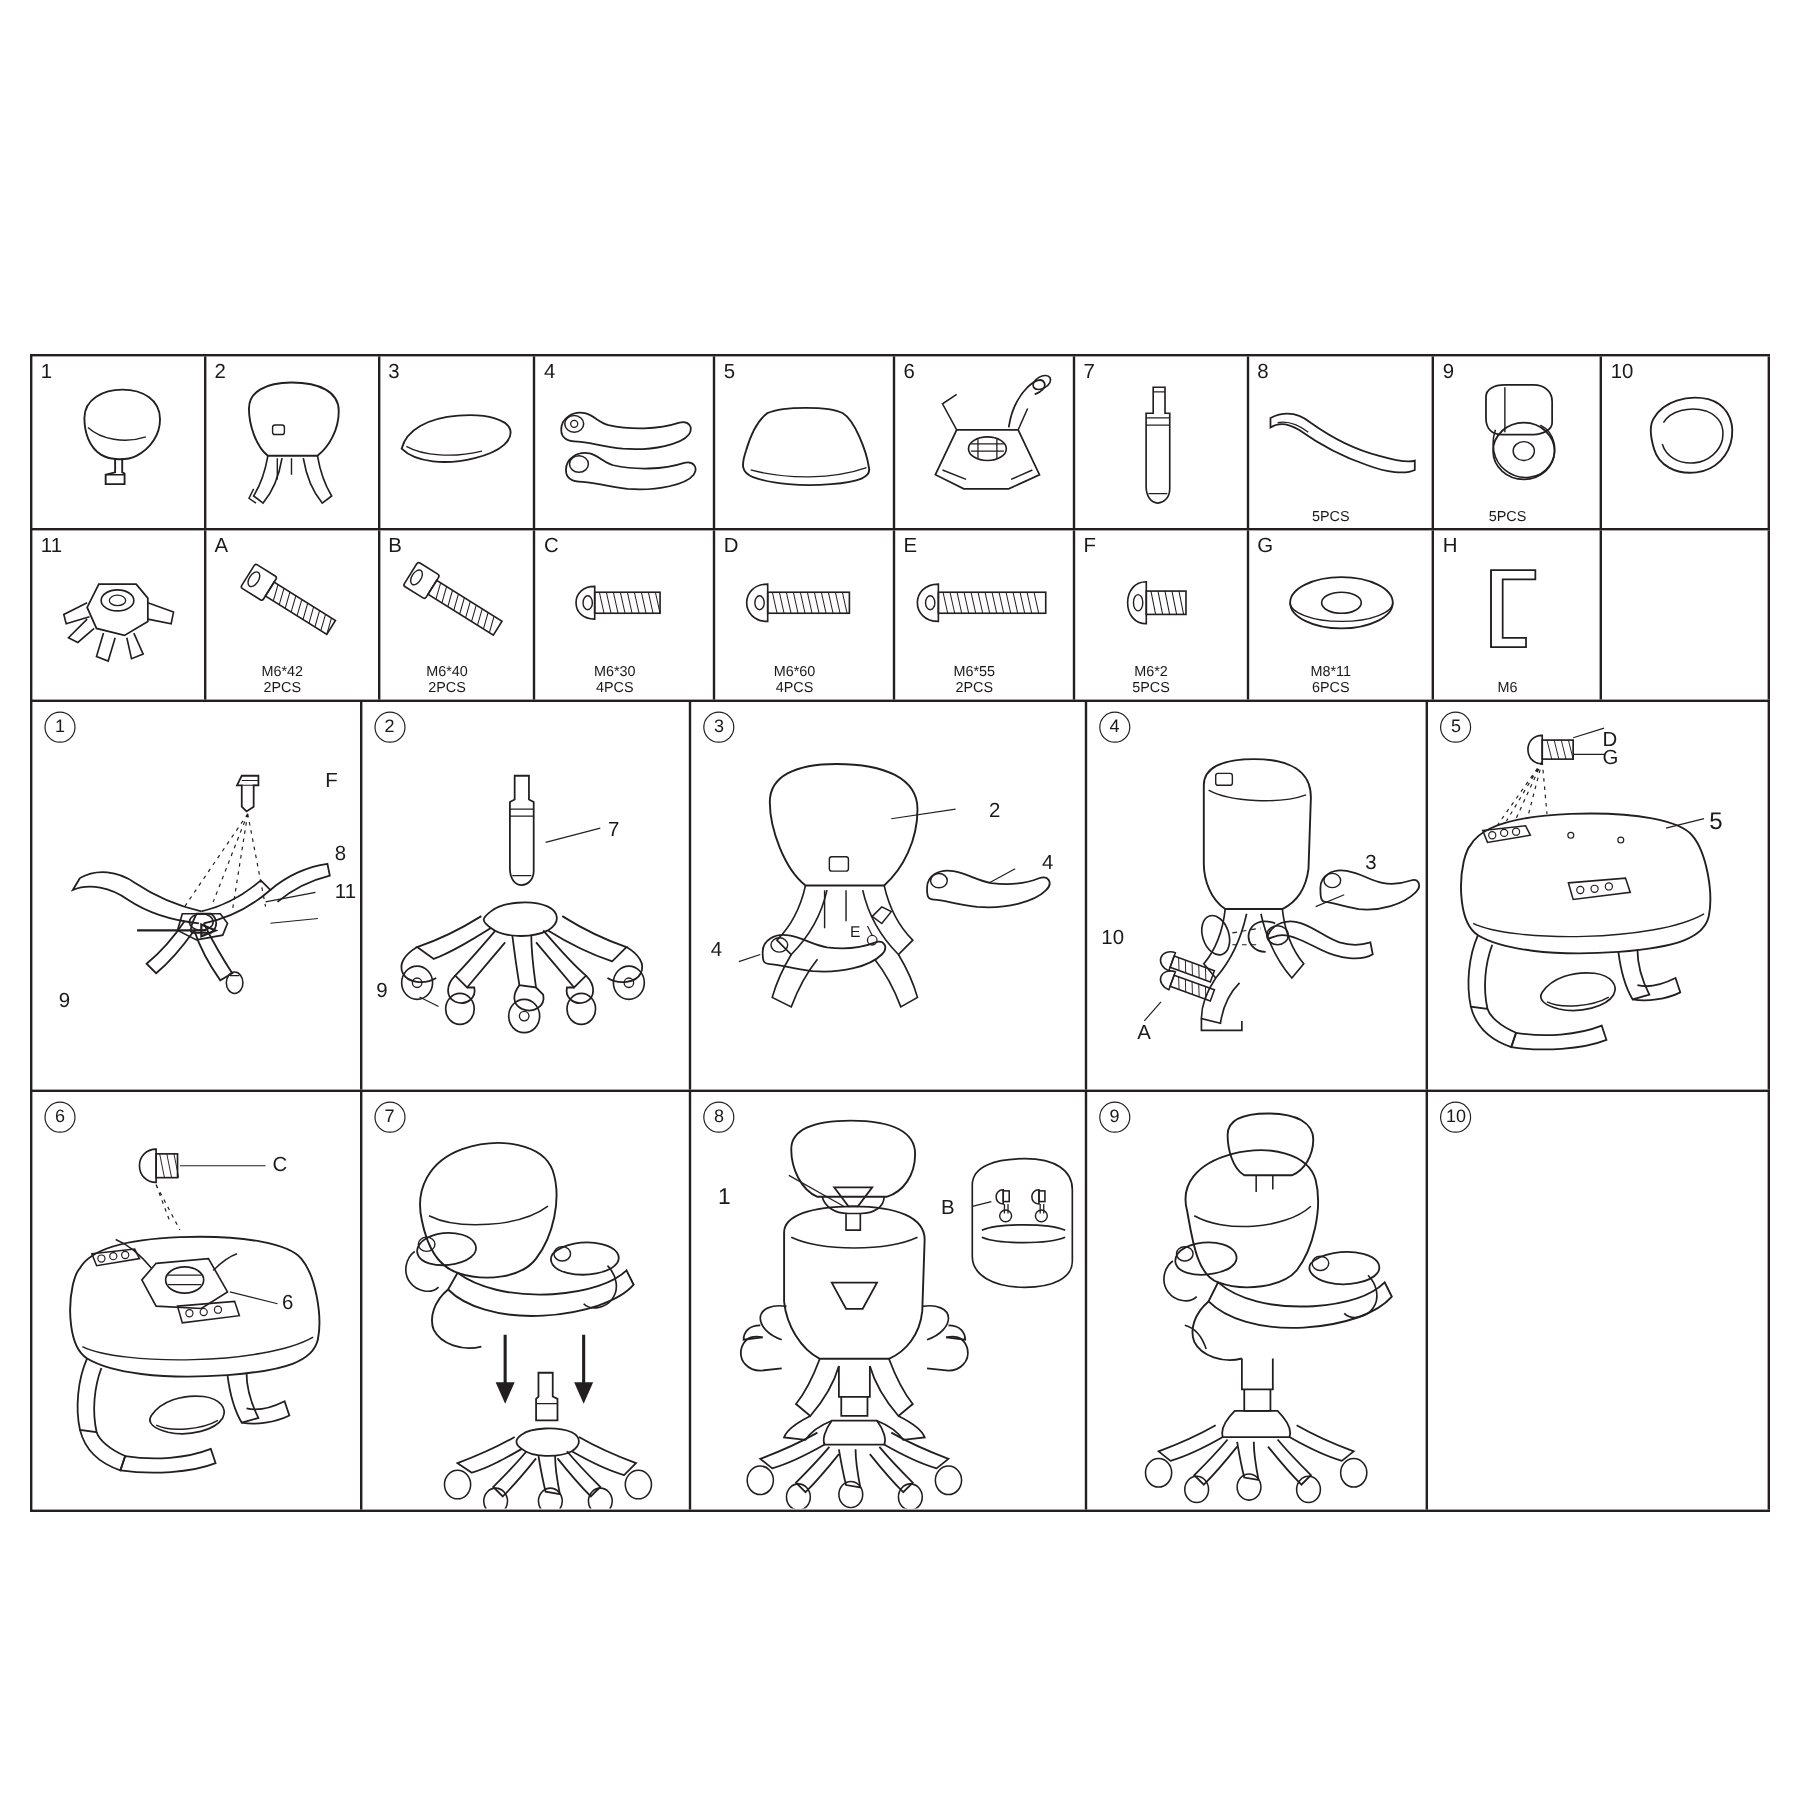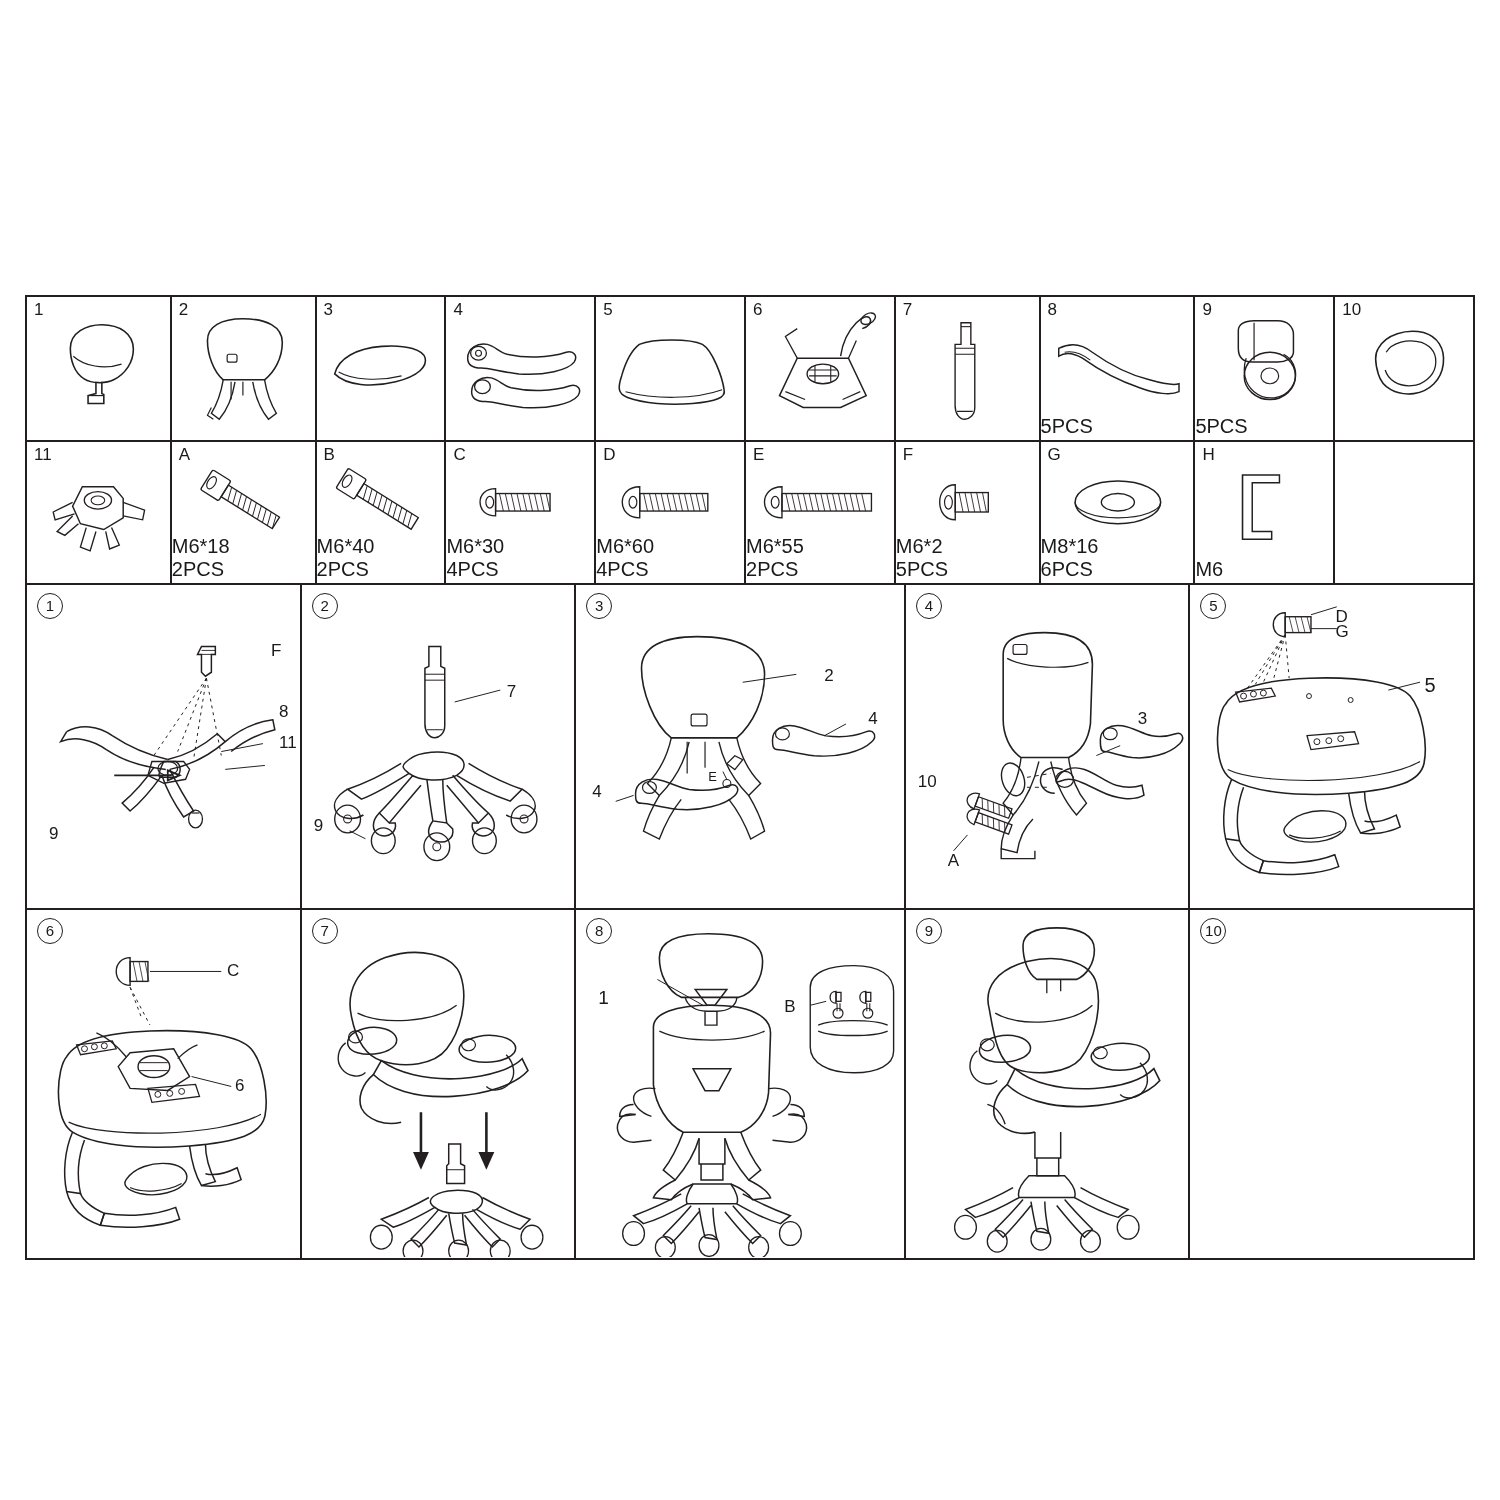--- a/index.html
+++ b/index.html
@@ -45,21 +45,22 @@
     left: 7px;
     top: 4px;
     font-size: 17px;
     line-height: 1;
   }
   .cell .cap {
     position: absolute;
     bottom: 3px;
     left: 0;
     right: 16px;
-    font-size: 20px;
+    text-align: center;
+    font-size: 12px;
     line-height: 1.12;
     white-space: pre-line;
   }
   .art {
     position: absolute;
     inset: 0;
   }
   .art svg { width: 100%; height: 100%; display: block; }
 
   
@@ -242,21 +243,21 @@
       <div class="art">
         <svg viewBox="0 0 145 145">
           <g transform="rotate(32 72 62)">
             <rect class="ln" stroke-width="1.4" x="28" y="50" width="22" height="24" rx="2"></rect>
             <ellipse class="ln" stroke-width="1.2" cx="34" cy="62" rx="4" ry="7"></ellipse>
             <rect class="ln" stroke-width="1.4" x="50" y="55" width="62" height="14"></rect>
             <path class="ln" stroke-width="0.9" d="M54 55 L58 69 M60 55 L64 69 M66 55 L70 69 M72 55 L76 69 M78 55 L82 69 M84 55 L88 69 M90 55 L94 69 M96 55 L100 69 M102 55 L106 69 M108 55 L112 69"></path>
           </g>
         </svg>
       </div>
-      <span class="cap">M6*18
+      <span class="cap">M6*42
 2PCS</span>
     </div>
 
     <div class="cell" style="width:130px">
       <span class="idx">B</span>
       <div class="art">
         <svg viewBox="0 0 130 145">
           <g transform="rotate(32 65 62)">
             <rect class="ln" stroke-width="1.4" x="18" y="50" width="22" height="24" rx="2"></rect>
             <ellipse class="ln" stroke-width="1.2" cx="24" cy="62" rx="4" ry="7"></ellipse>
@@ -327,21 +328,21 @@
 
     <div class="cell" style="width:155px">
       <span class="idx">G</span>
       <div class="art">
         <svg viewBox="0 0 155 145">
           <ellipse class="ln" stroke-width="1.5" cx="78" cy="62" rx="44" ry="22"></ellipse>
           <ellipse class="ln" stroke-width="1.4" cx="78" cy="62" rx="17" ry="9"></ellipse>
           <path class="ln" stroke-width="1.2" d="M34 62 C34 70 52 78 78 78 C104 78 122 70 122 62"></path>
         </svg>
       </div>
-      <span class="cap">M8*16
+      <span class="cap">M8*11
 6PCS</span>
     </div>
 
     <div class="cell" style="width:140px">
       <span class="idx">H</span>
       <div class="art">
         <svg viewBox="0 0 140 145">
           <path class="ln" stroke-width="1.5" d="M48 34 L86 34 L86 42 L58 42 L58 92 L78 92 L78 100 L48 100 Z"></path>
           <path class="ln" stroke-width="1.2" d="M48 34 L48 100"></path>
         </svg>

